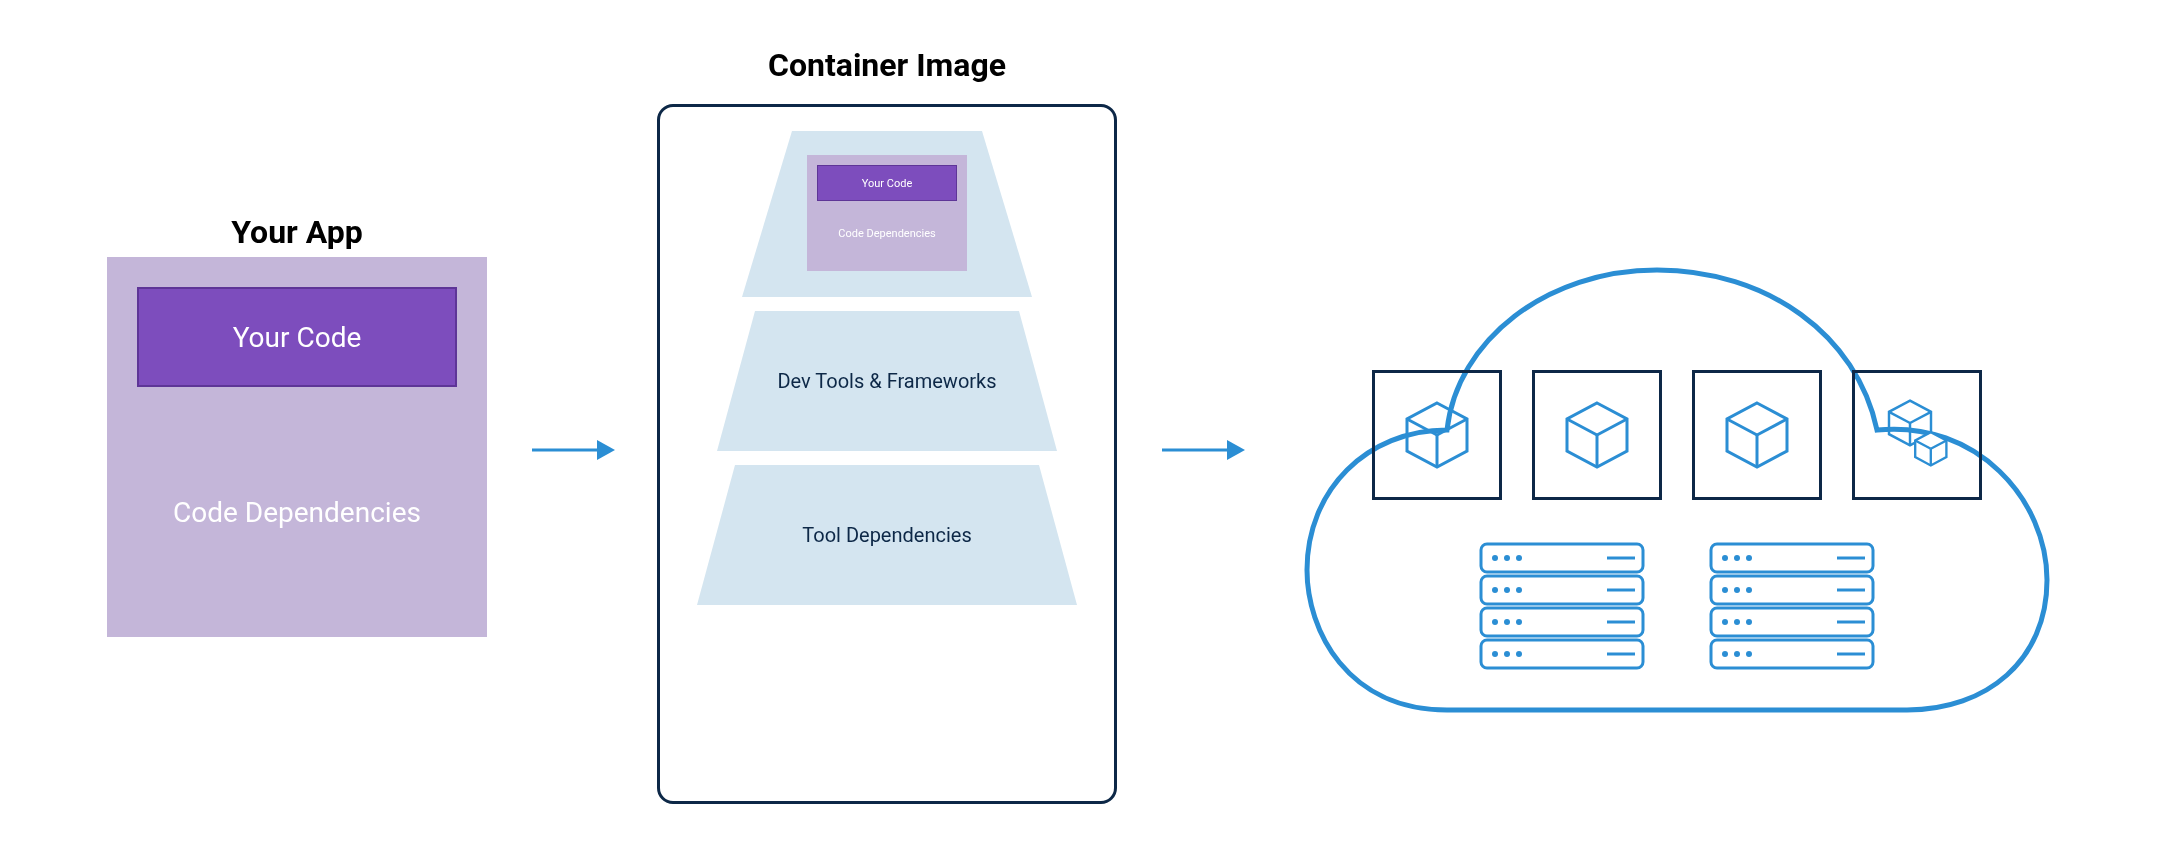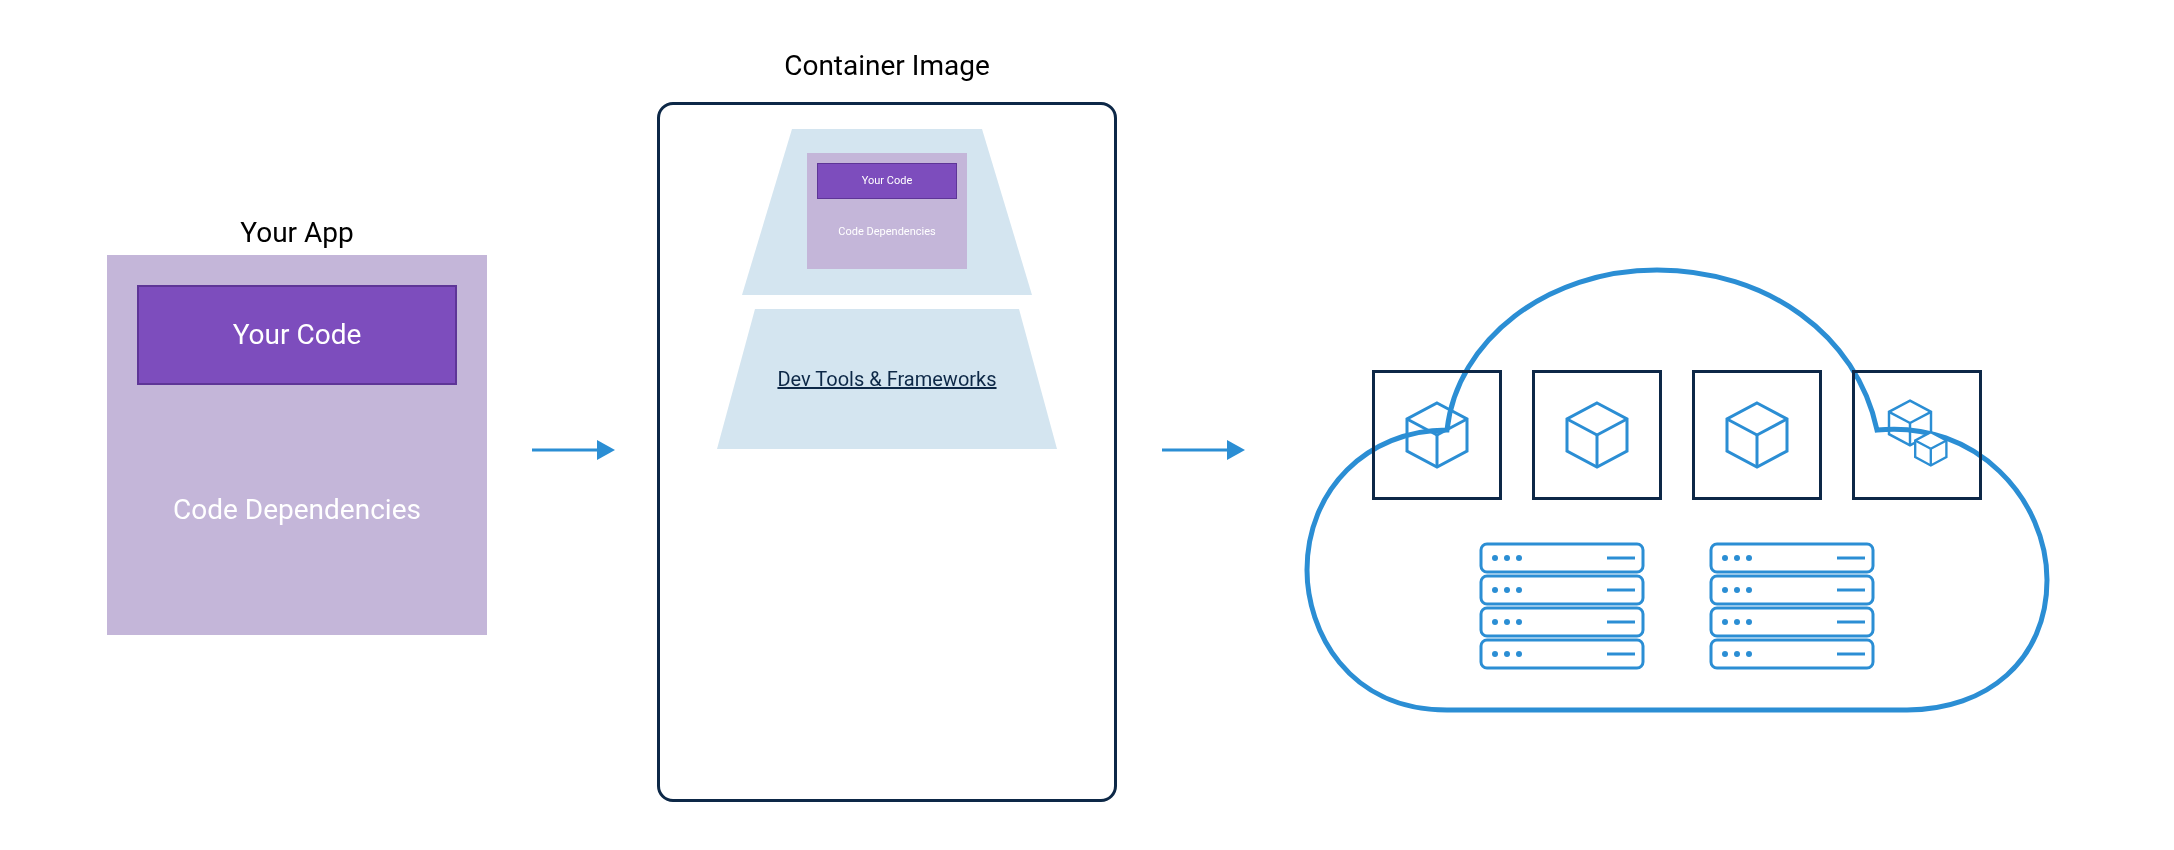--- a/index.html
+++ b/index.html
@@ -21,22 +21,22 @@
     }
 
     
     .app-section {
       display: flex;
       flex-direction: column;
       align-items: center;
       gap: 6px;
     }
     .section-title {
-      font-size: 28px;
-      font-weight: 400;
+      font-size: 32px;
+      font-weight: 700;
       color: #000;
     }
     .app-box {
       width: 380px;
       height: 380px;
       background: #c4b6d9;
       padding: 30px;
       display: flex;
       flex-direction: column;
       gap: 30px;
@@ -110,21 +110,20 @@
       right: 0;
       top: 0;
       bottom: 0;
       display: flex;
       align-items: center;
       justify-content: center;
       font-size: 20px;
       font-weight: 400;
       color: #0d2847;
       text-align: center;
-      text-decoration: underline;
     }
 
     
     .mini-app-box {
       width: 160px;
       height: 116px;
       background: #c4b6d9;
       padding: 10px;
       display: flex;
       flex-direction: column;
@@ -237,20 +236,28 @@
 
       <div class="layer-wrapper">
         <div class="trapezoid">
           <svg width="340" height="140" viewBox="0 0 340 140">
             <polygon points="38,0 302,0 340,140 0,140" fill="#d4e5f0"></polygon>
           </svg>
           <div class="layer-content">Dev Tools &amp; Frameworks</div>
         </div>
       </div>
 
+      <div class="layer-wrapper">
+        <div class="trapezoid">
+          <svg width="380" height="140" viewBox="0 0 380 140">
+            <polygon points="38,0 342,0 380,140 0,140" fill="#d4e5f0"></polygon>
+          </svg>
+          <div class="layer-content">Tool Dependencies</div>
+        </div>
+      </div>
 
 
     </div>
   </div>
 
   <div class="arrow-wrapper">
     <svg width="90" height="40" viewBox="0 0 90 40">
       <line x1="5" y1="20" x2="72" y2="20" stroke="#2b8ed4" stroke-width="3"></line>
       <polygon points="70,10 88,20 70,30" fill="#2b8ed4"></polygon>
     </svg>

